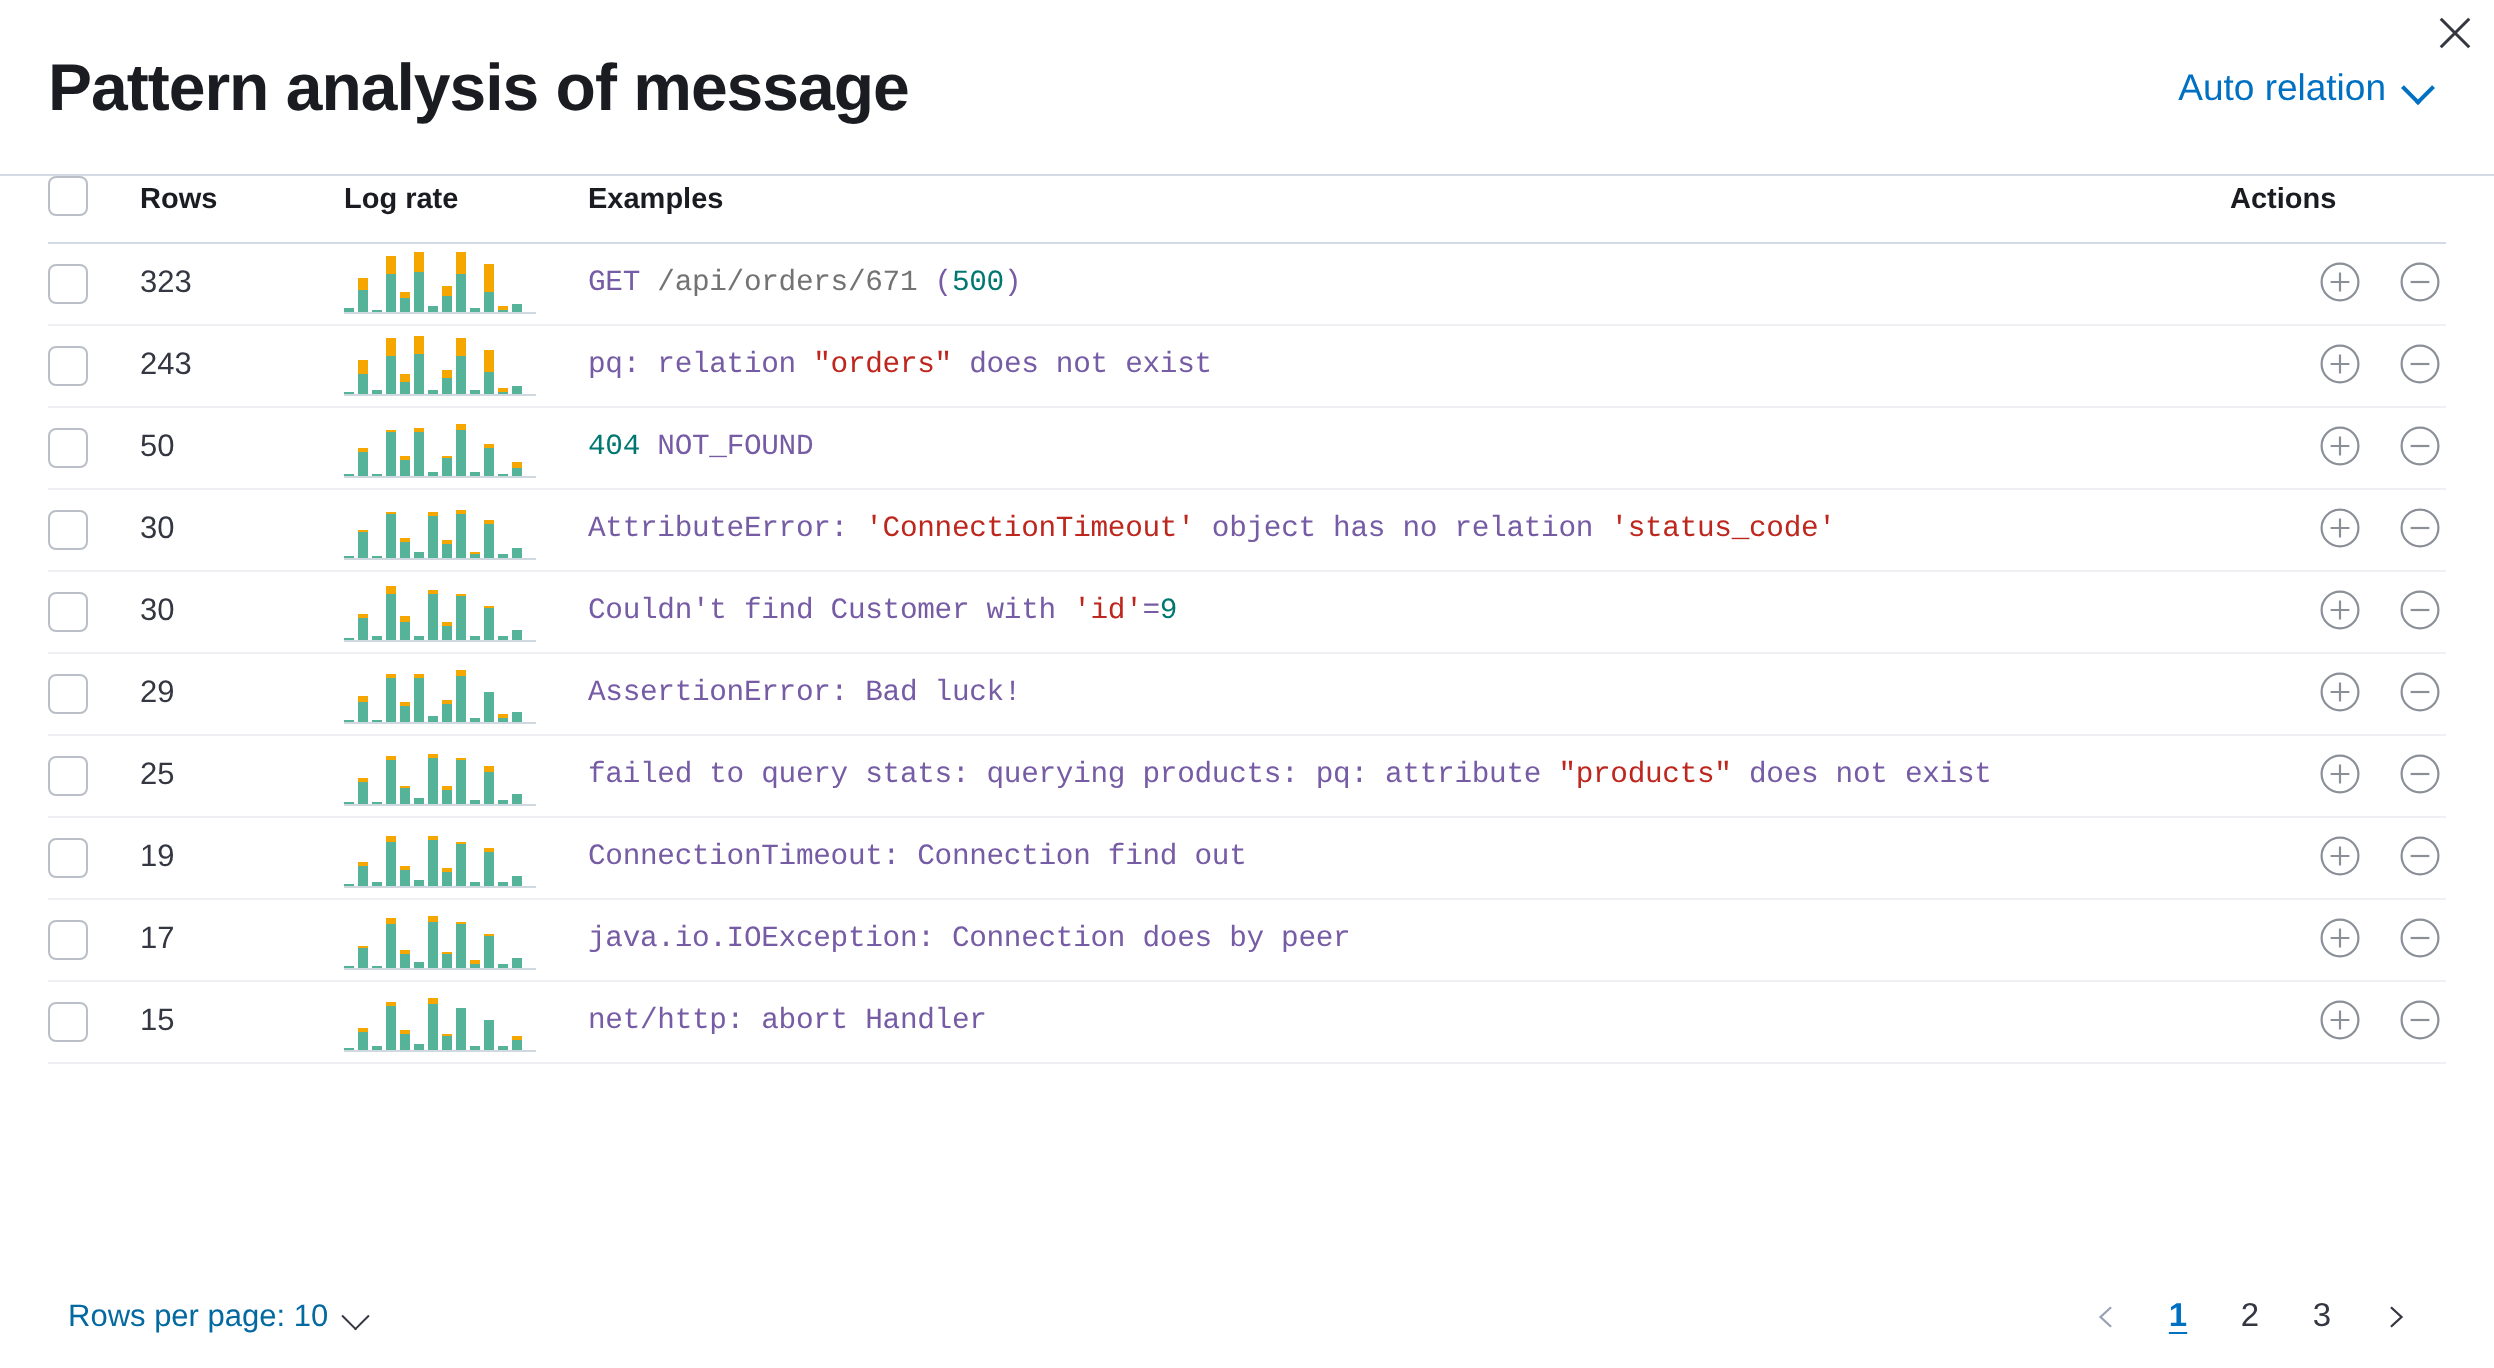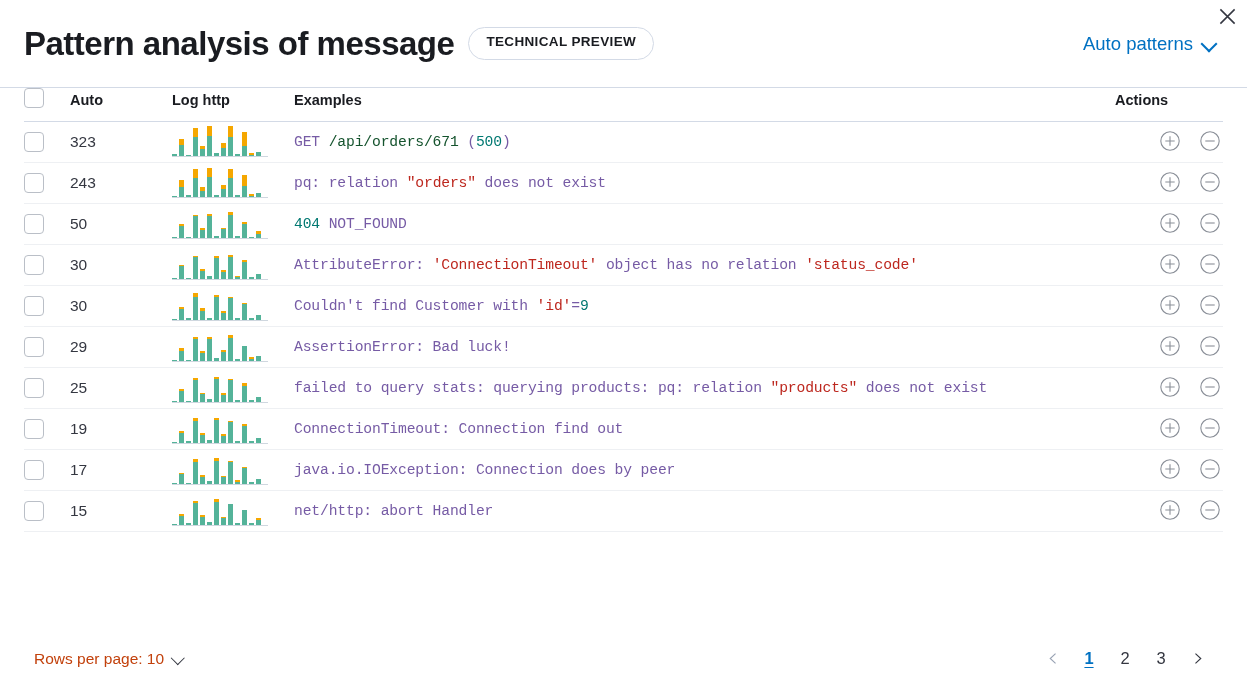--- a/index.html
+++ b/index.html
@@ -121,21 +121,21 @@
     display: block;
   }
   .count-cell { font-size: 15.5px; color: #343741; }
   .ex-cell {
     font-family: "Liberation Mono", "DejaVu Sans Mono", monospace;
     font-size: 14.7px;
     color: #765ba5;
     white-space: nowrap;
     letter-spacing: -0.15px;
   }
-  .tok-str { color: #14532d; }
+  .tok-str { color: #737373; }
   .tok-str2 { color: #bd271e; }
   .tok-num { color: #007871; }
 
   
   .spark {
     display: flex;
     align-items: flex-end;
     gap: 2px;
     height: 30px;
     width: 96px;
@@ -163,21 +163,21 @@
   .footer {
     flex: none;
     height: 52px;
     display: flex;
     align-items: center;
     padding: 0 24px;
     border-top: 1px solid #ffffff;
   }
   .rows-per-page {
     display: flex; align-items: center; gap: 8px;
-    font-size: 15.5px; color: #c2410c; cursor: pointer;
+    font-size: 15.5px; color: #0369a1; cursor: pointer;
     padding-left: 10px;
   }
   .chev-sm { width: 13px; height: 13px; position: relative; display:inline-block; }
   .chev-sm::before {
     content: ""; position: absolute; left: 1px; top: 1px;
     width: 8.5px; height: 8.5px;
     border-right: 1.8px solid #343741;
     border-bottom: 1.8px solid #343741;
     transform: rotate(45deg);
   }
@@ -194,24 +194,23 @@
   .pg-num.active { color: #0071c2; font-weight: bold; text-decoration: underline; text-underline-offset: 3px; }
 </style>
 </head>
 <body>
 
 <div class="flyout">
 
   <div class="header">
     <div class="title-wrap">
       <h1 class="page-title">Pattern analysis of message</h1>
-      <span class="tech-badge">TECHNICAL PREVIEW</span>
     </div>
     <div class="header-right">
-      <span>Auto patterns</span>
+      <span>Auto relation</span>
       <span class="chev"></span>
     </div>
     <div class="close-btn">
       <svg width="19" height="19" viewBox="0 0 16 16" aria-hidden="true">
         <path d="M2 2 L14 14 M14 2 L2 14" stroke="#343741" stroke-width="1.3" fill="none"></path>
       </svg>
     </div>
   </div>
 
   <div class="body">
@@ -222,22 +221,22 @@
           <col class="c-count">
           <col class="c-rate">
           <col class="c-ex">
           <col class="c-act">
       </colgroup>
       <thead>
         <tr>
           <th>
             <span class="cbox"></span>
           </th>
-          <th>Auto</th>
-          <th>Log http</th>
+          <th>Rows</th>
+          <th>Log rate</th>
           <th>Examples</th>
           <th class="th-actions">Actions</th>
         </tr>
       </thead>
       <tbody id="rows-body">
           <tr>
             <td>
               <span class="cbox"></span>
             </td>
             <td class="count-cell">323</td>
@@ -696,21 +695,21 @@
                   <i class="bot" style="height: 16.2px;"></i>
                 </div>
                 <div class="bar">
                   <i class="bot" style="height: 2.1px;"></i>
                 </div>
                 <div class="bar">
                   <i class="bot" style="height: 5.4px;"></i>
                 </div>
               </div>
             </td>
-            <td class="ex-cell"><span>failed to query stats: querying products: pq: relation </span><span class="tok-str2">"products"</span><span> does not exist</span></td>
+            <td class="ex-cell"><span>failed to query stats: querying products: pq: attribute </span><span class="tok-str2">"products"</span><span> does not exist</span></td>
             <td class="act-cell"><span class="act-btn">
                 <svg width="22" height="22" viewBox="0 0 22 22">
                   <circle cx="11" cy="11" r="9.2" fill="none" stroke="#8a8f98" stroke-width="1.1"></circle>
                   <path d="M11 6.3 V15.7 M6.3 11 H15.7" stroke="#8a8f98" stroke-width="1.1"></path>
                 </svg>
               </span><span class="act-btn">
                 <svg width="22" height="22" viewBox="0 0 22 22">
                   <circle cx="11" cy="11" r="9.2" fill="none" stroke="#8a8f98" stroke-width="1.1"></circle>
                   <path d="M6.3 11 H15.7" stroke="#8a8f98" stroke-width="1.1"></path>
                 </svg>

